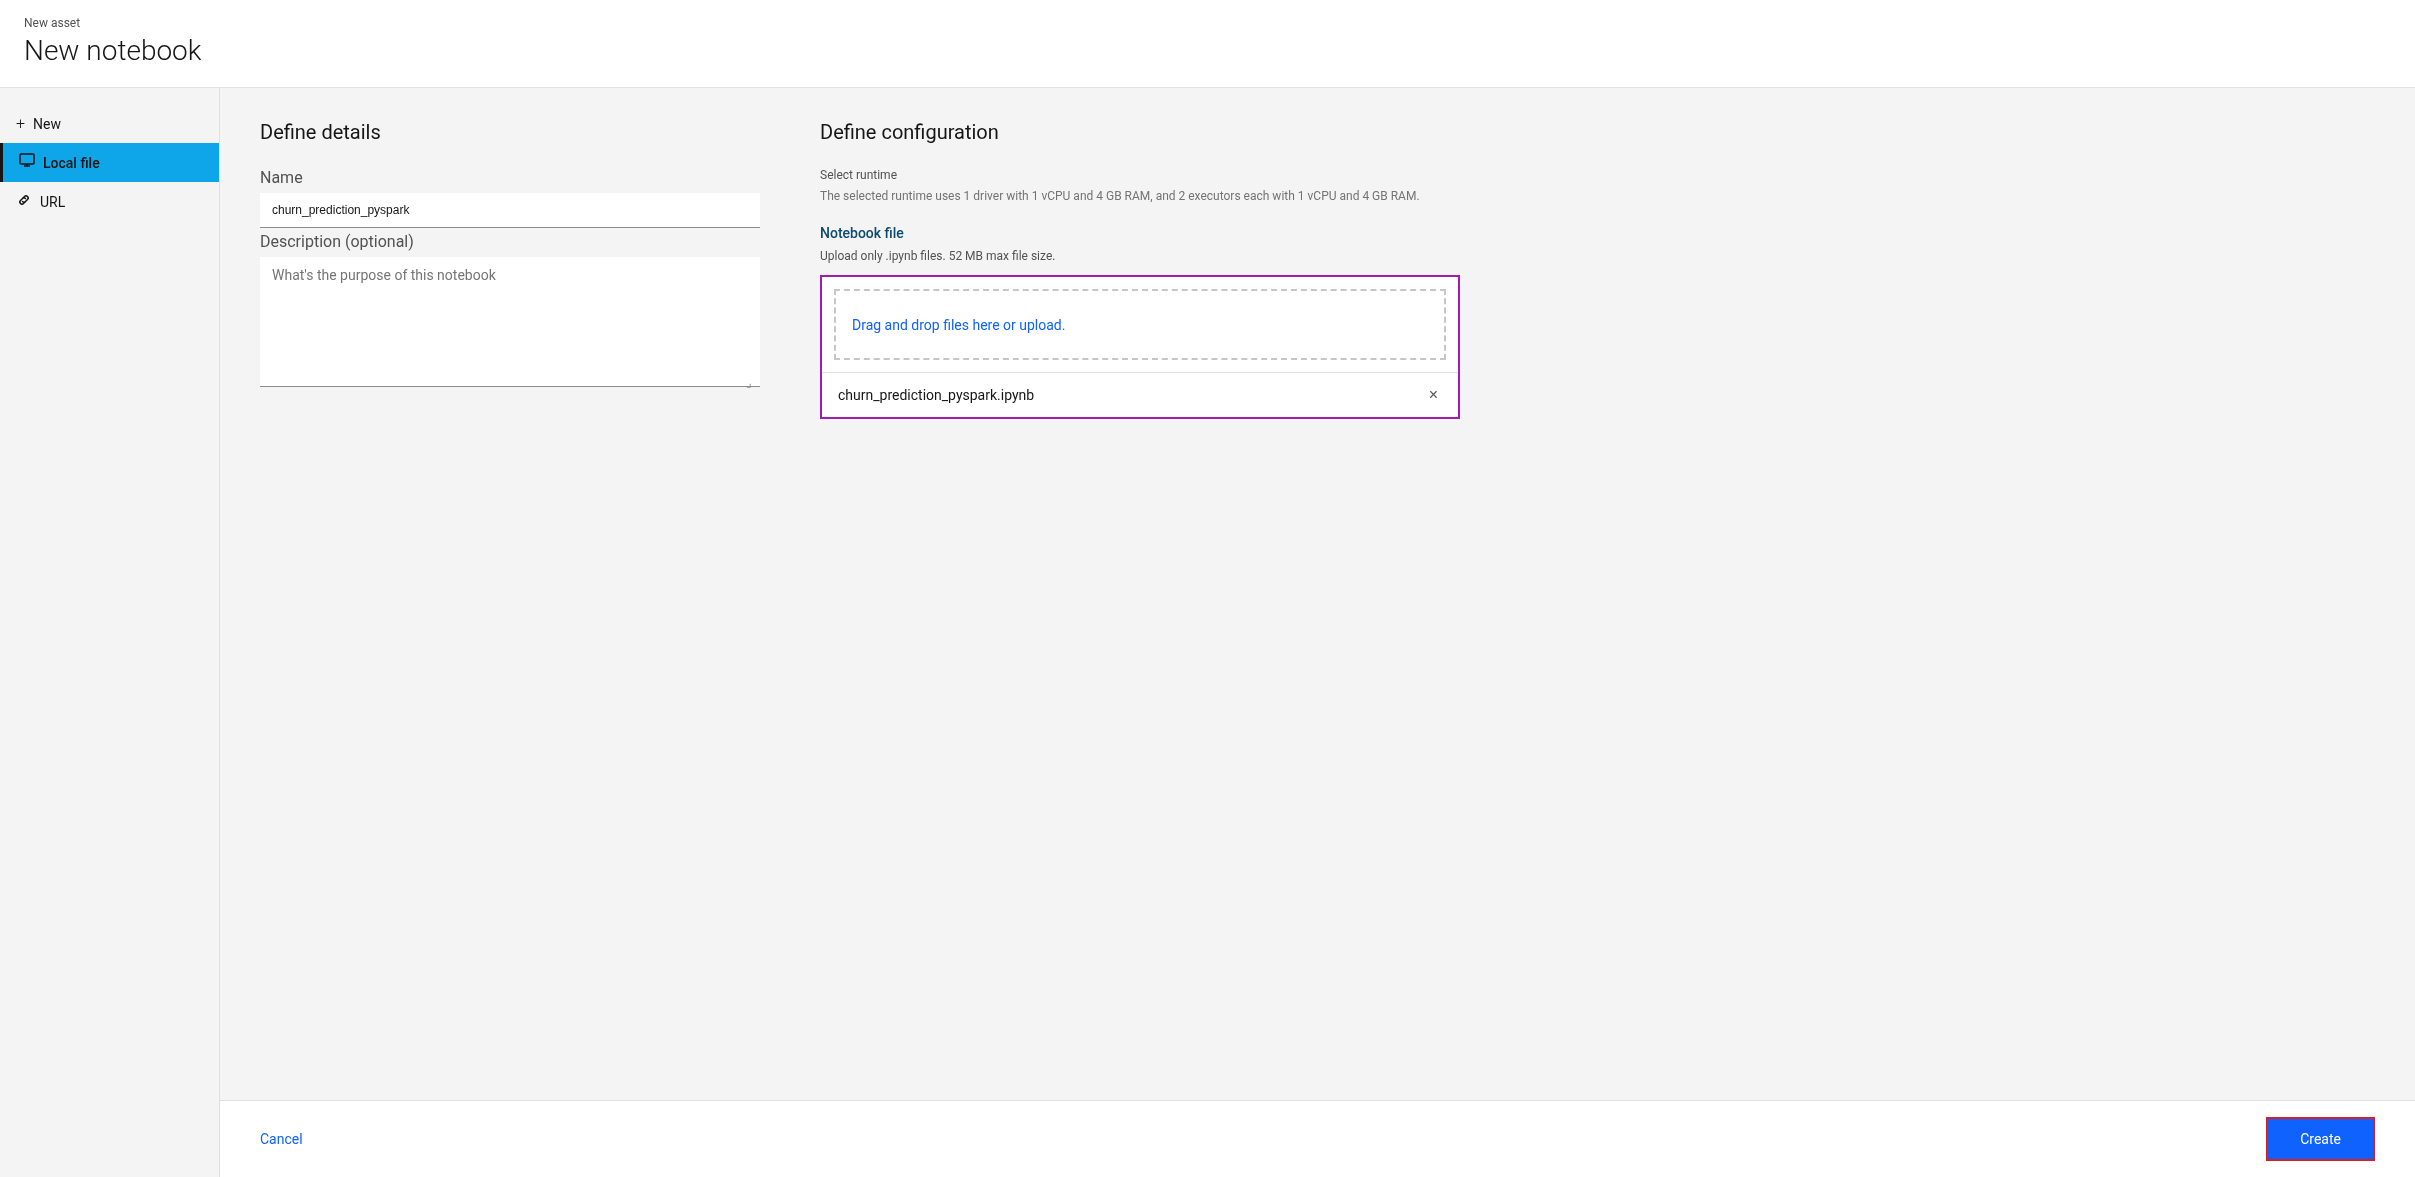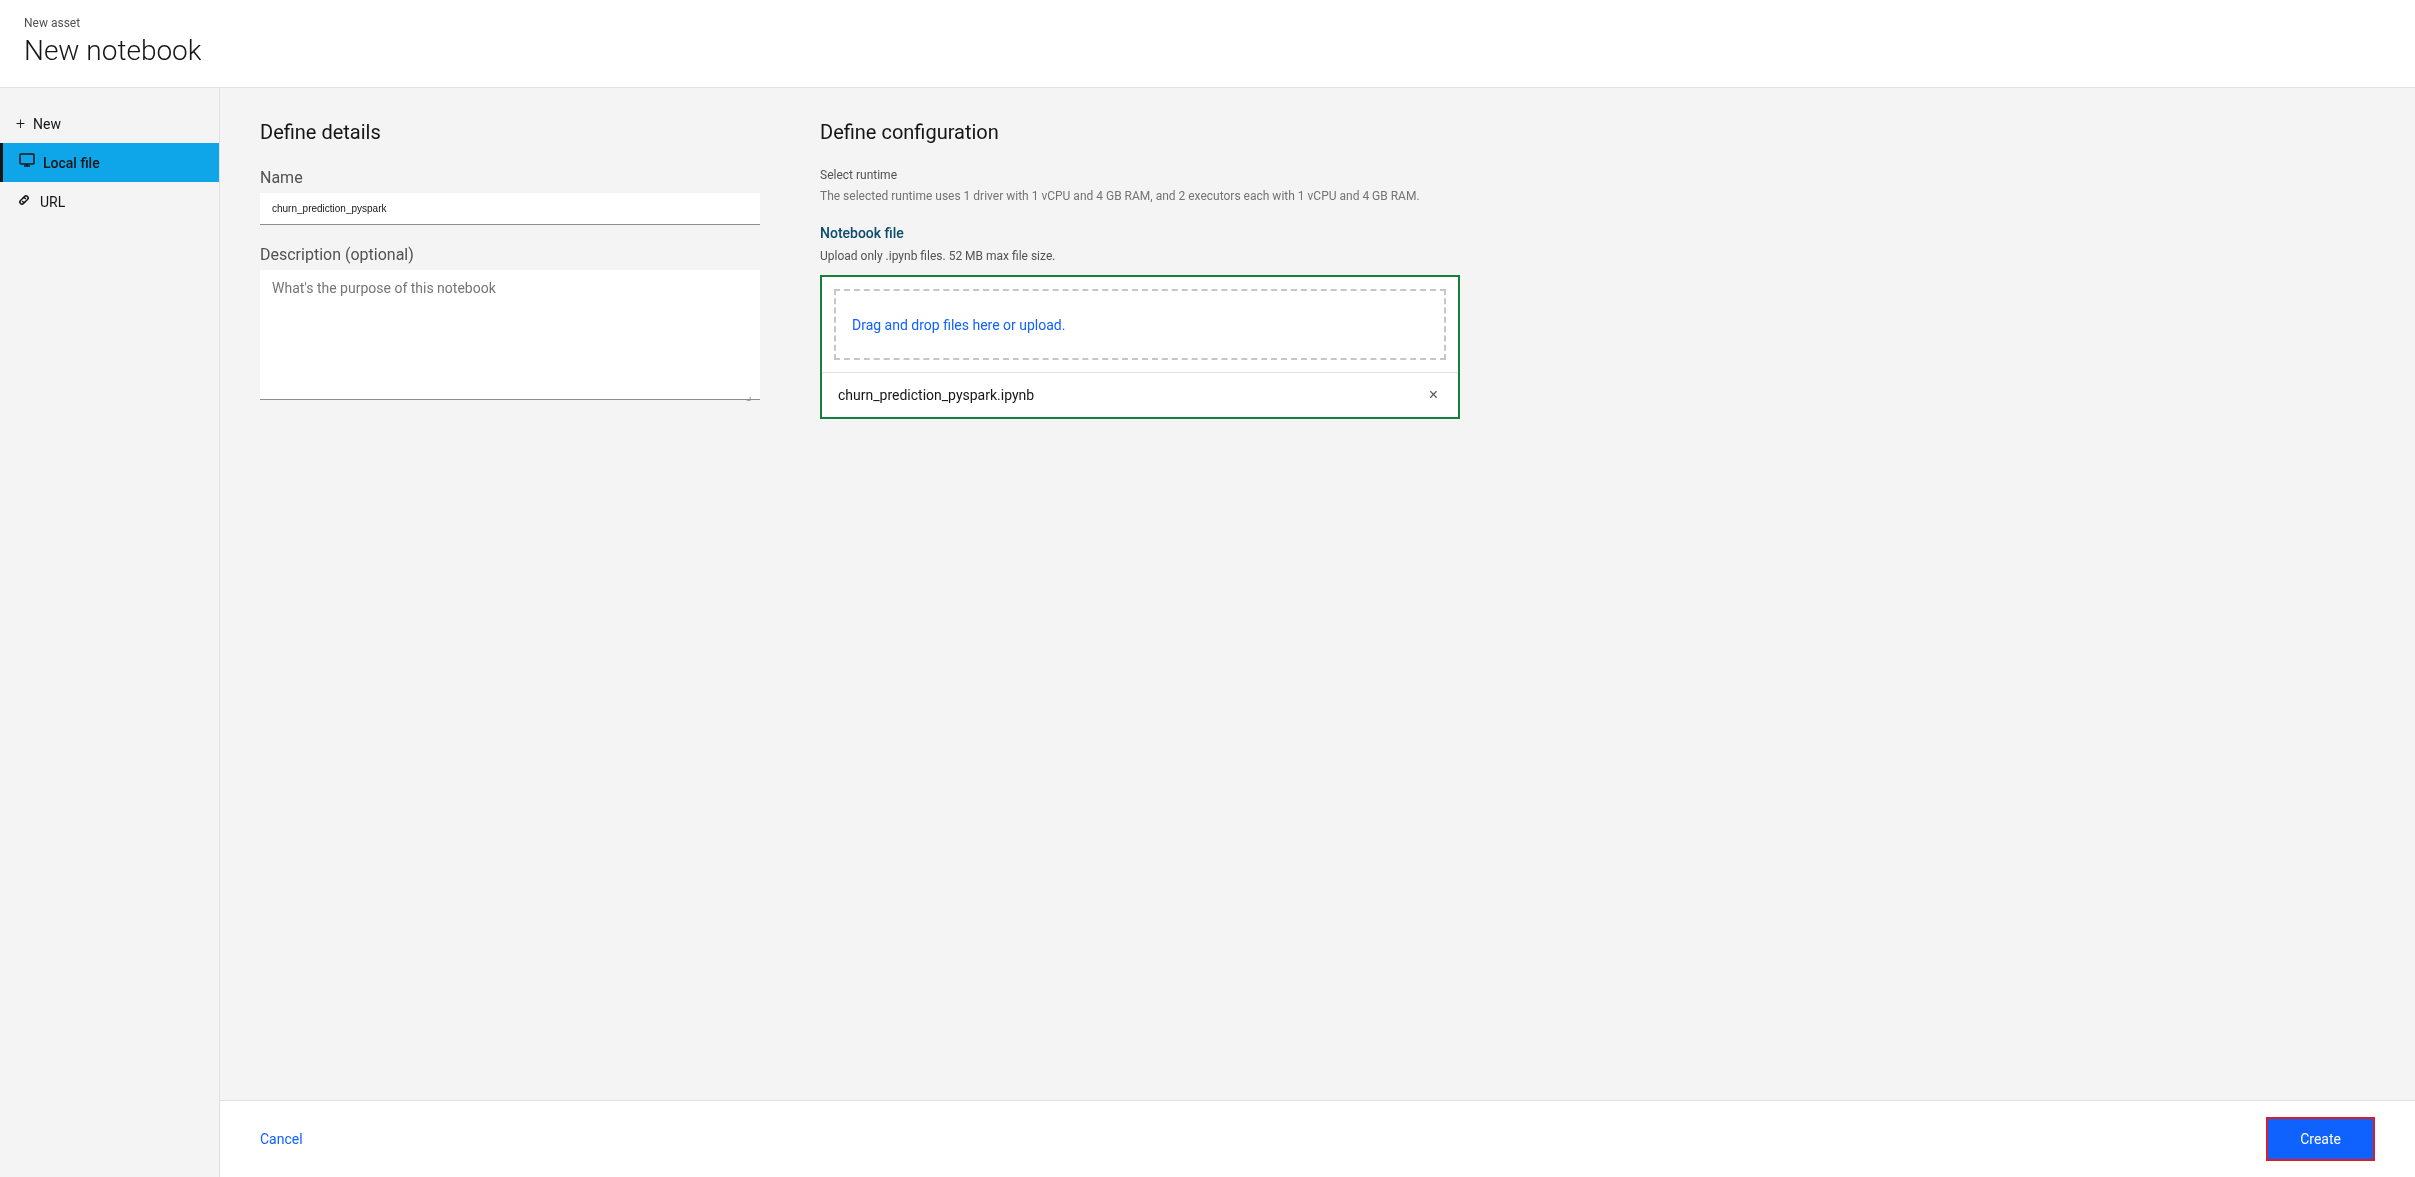--- a/index.html
+++ b/index.html
@@ -98,24 +98,24 @@
       font-size: 16px;
       color: #525252;
       margin-bottom: 6px;
     }
     .text-input {
       width: 100%;
       padding: 10px 12px;
       border: none;
       border-bottom: 1px solid #8d8d8d;
       background: #fff;
-      font-size: 10px;
+      font-size: 12px;
       color: #161616;
       outline: none;
-      margin-bottom: 20px;
+      margin-bottom: 4px;
     }
     .textarea-wrapper {
       position: relative;
     }
     .text-area {
       width: 100%;
       height: 130px;
       padding: 10px 12px;
       border: none;
       border-bottom: 1px solid #8d8d8d;
@@ -203,21 +203,21 @@
       border: none;
       cursor: pointer;
       font-size: 16px;
       color: #525252;
       line-height: 1;
       padding: 2px 4px;
     }
 
     
     .upload-wrapper {
-      border: 2px solid #15803d;
+      border: 2px solid #a21caf;
       background: #fff;
     }
     .upload-drop-inner {
       border: 2px dashed #c6c6c6;
       margin: 12px;
       padding: 24px 16px;
       cursor: pointer;
     }
     .uploaded-file-inner {
       display: flex;

